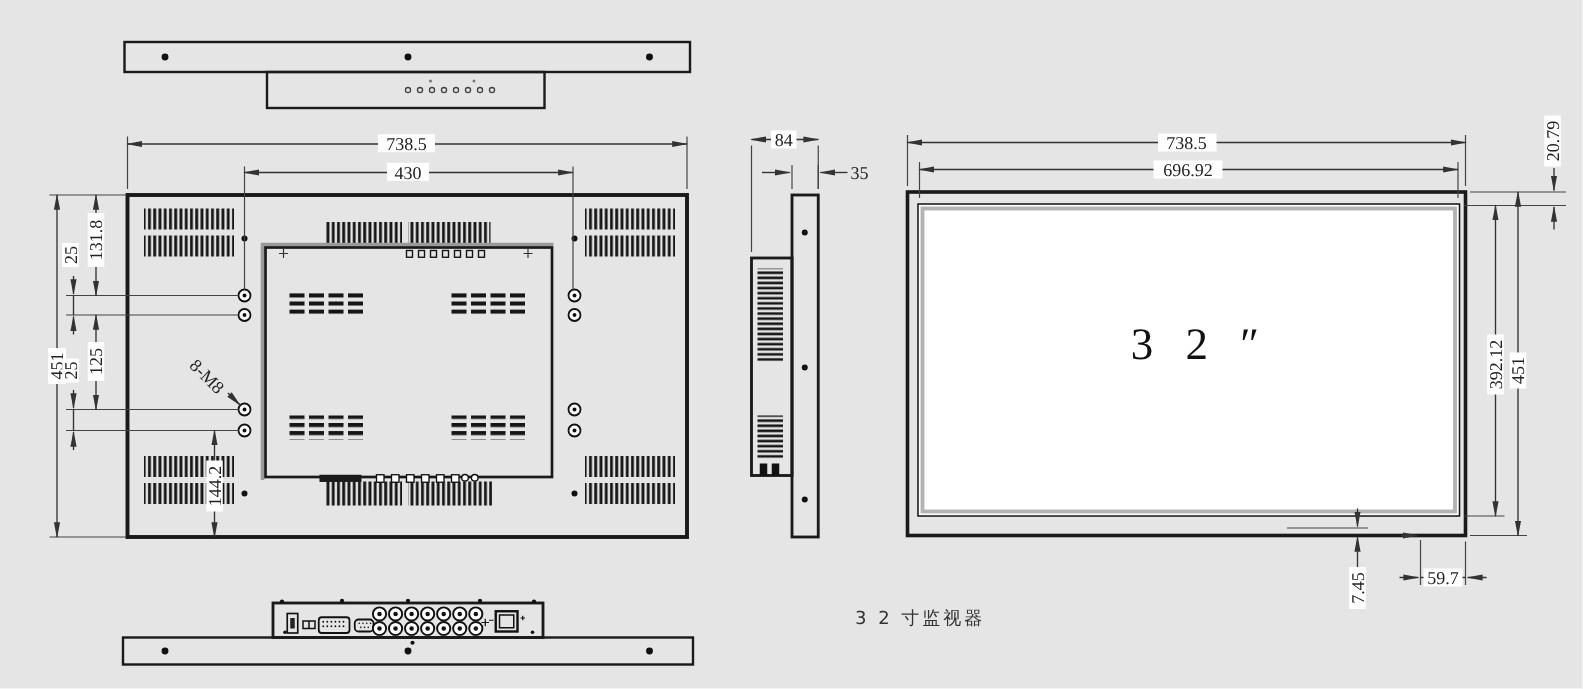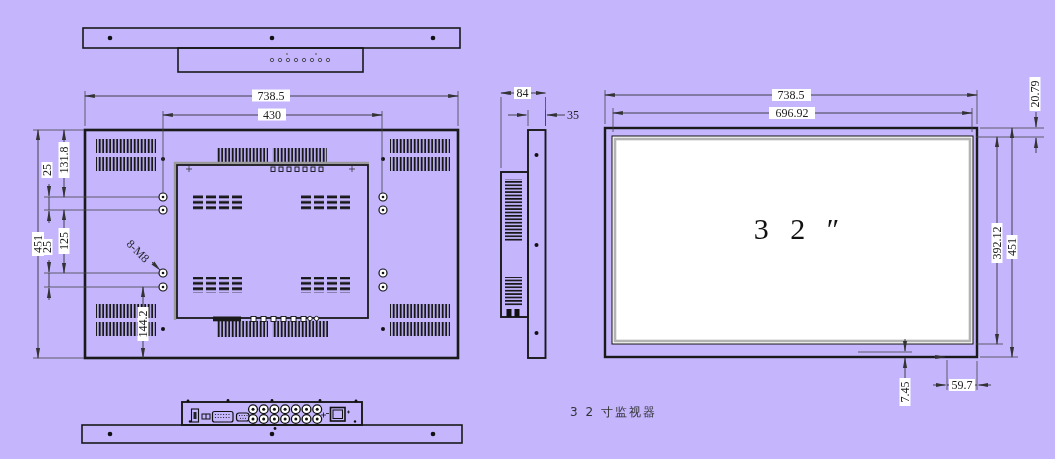--- a/index.html
+++ b/index.html
@@ -1,16 +1,16 @@
 <!DOCTYPE html>
 <html><head>
 <meta charset="utf-8">
 <style>
   html,body{margin:0;padding:0;background:#fff;}
-  #stage{position:relative;width:1055px;height:459px;background:#c4b5fd;overflow:hidden;}
+  #stage{position:relative;width:1055px;height:459px;background:#e5e5e5;overflow:hidden;}
   svg{display:block;}
   .ln{stroke:#1a1a1a;fill:none;}
   .thick{stroke-width:2.6;}
   .med{stroke-width:1.6;}
   .b2{stroke-width:1.9;}
   .dim{stroke:#333;stroke-width:0.9;fill:none;}
   .ext{stroke:#444;stroke-width:0.8;fill:none;}
   .dimtxt{font-family:"Liberation Serif",serif;font-size:12px;fill:#222;}
   .bigtxt{font-family:"Liberation Serif",serif;font-size:30px;fill:#111;letter-spacing:7px;}
   .cap{font-family:"DejaVu Sans","Liberation Sans",sans-serif;font-size:12px;fill:#333;letter-spacing:2px;}

